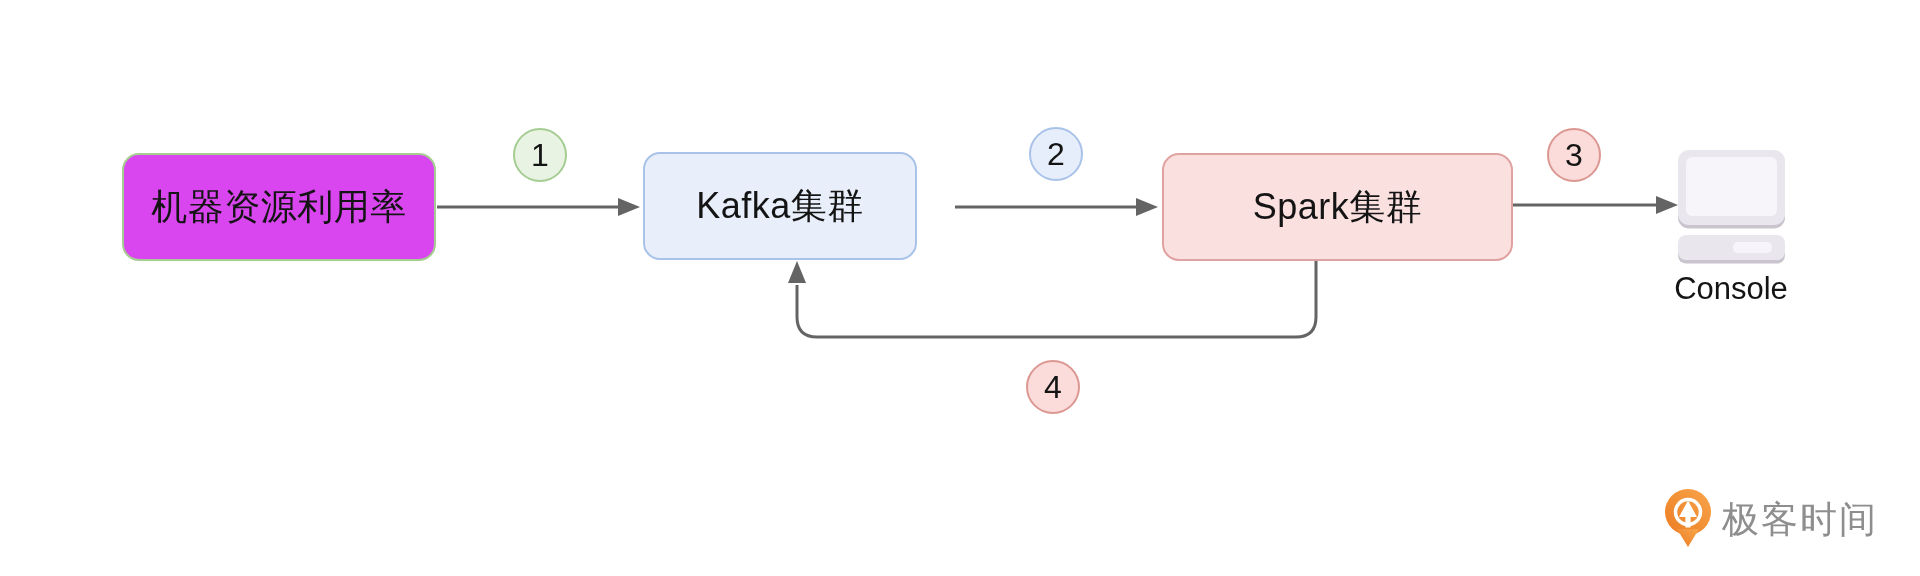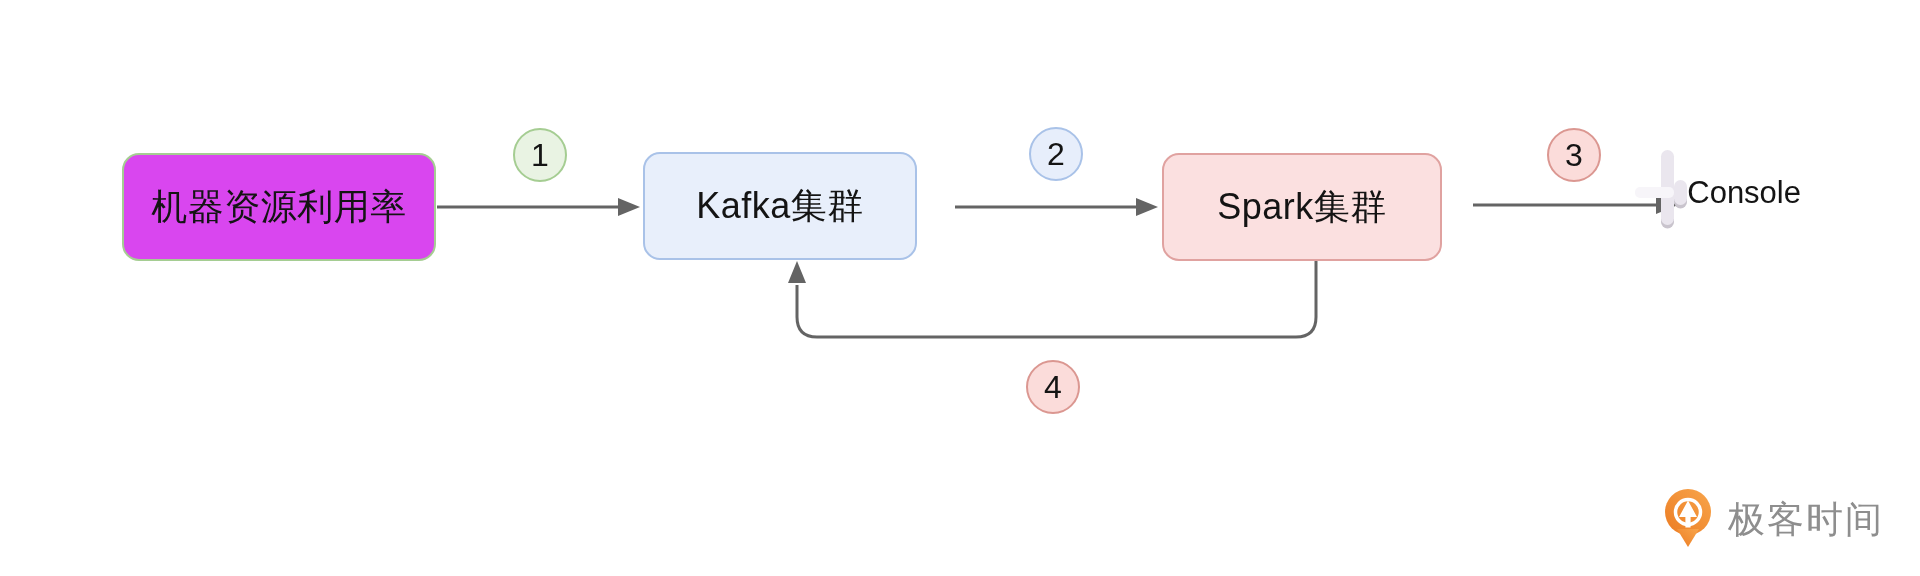--- a/index.html
+++ b/index.html
@@ -12,35 +12,35 @@
   .edges line, .edges path{ stroke:var(--arrow-color,#646464); stroke-width:3; fill:none; }
   .edges polygon{ fill:var(--arrow-color,#646464); stroke:none; }
 
   .node{
     position:absolute; height:108px; border:2.5px solid #999; border-radius:17px;
     display:flex; align-items:center; justify-content:center;
     font-size:36px; color:#141414; letter-spacing:0.5px;
   }
   .node-machine{ left:122px; top:153px; width:314px; }
   .node-kafka  { left:643px; top:152px; width:274px; }
-  .node-spark  { left:1162px; top:153px; width:280px; }
+  .node-spark  { left:1162px; top:153px; width:351px; }
 
   .badge{
     position:absolute; width:54px; height:54px; border-radius:50%;
     border:2.5px solid #999; display:flex; align-items:center; justify-content:center;
     font-size:32px; color:#141414;
   }
   .badge-1{ left:513px;  top:128px; }
   .badge-2{ left:1029px; top:127px; }
   .badge-3{ left:1547px; top:128px; }
   .badge-4{ left:1026px; top:360px; }
 
   .console{
     position:absolute; left:1661px; top:150px; width:140px;
-    display:flex; flex-direction:row; align-items:center;
+    display:flex; flex-direction:column; align-items:center;
   }
   .monitor{
     width:107px; height:75px; background:#eae6ee; border-radius:11px;
     box-shadow:0 3.5px 0 #c9c4cd; position:relative;
   }
   .screen{
     position:absolute; left:8px; right:8px; top:7px; bottom:9px;
     background:#f7f5f9; border-radius:6px;
   }
   .keyboard{
@@ -48,21 +48,21 @@
     box-shadow:0 3.5px 0 #c9c4cd; position:relative;
   }
   .key{
     position:absolute; right:13px; top:7px; width:39px; height:11px;
     background:#f7f5f9; border-radius:5px;
   }
   .console-label{ margin-top:11px; font-size:31px; color:#141414; }
 
   .brand{
     position:absolute; left:1664px; top:489px;
-    display:flex; align-items:center; gap:16px;
+    display:flex; align-items:center; gap:10px;
   }
   .brand-text{ font-size:37px; color:#8e8e8e; letter-spacing:2px; }
 </style>
 </head>
 <body>
 
 <div class="canvas" style="--arrow-color: #646464;">
 
   <svg class="edges" viewBox="0 0 1920 576">
 

